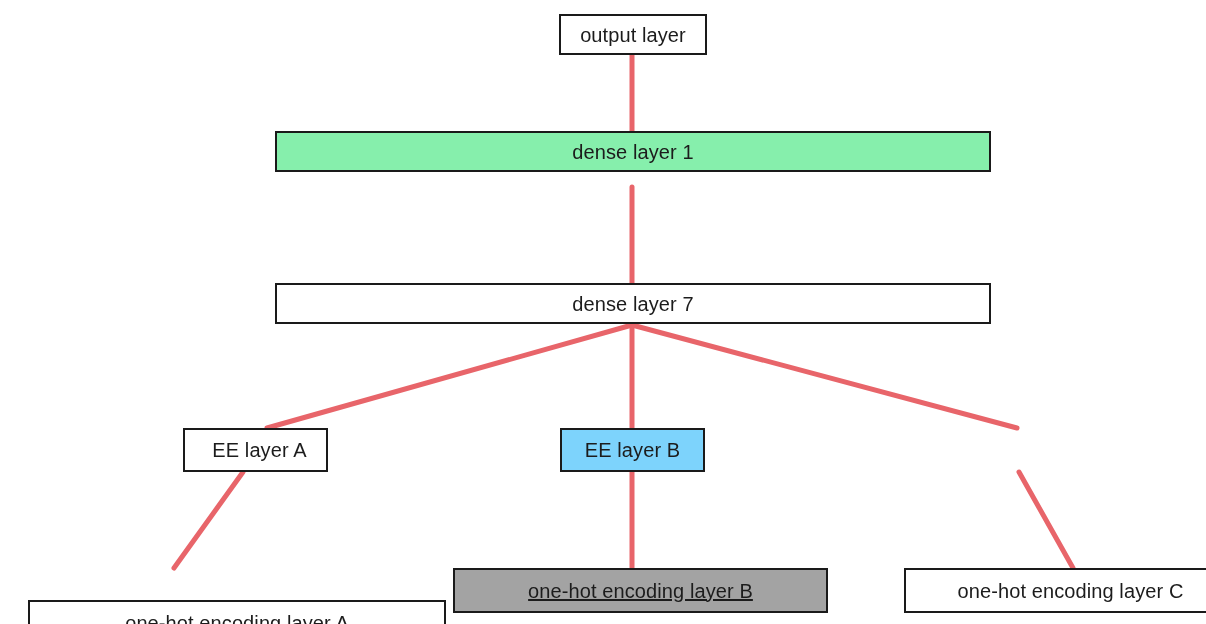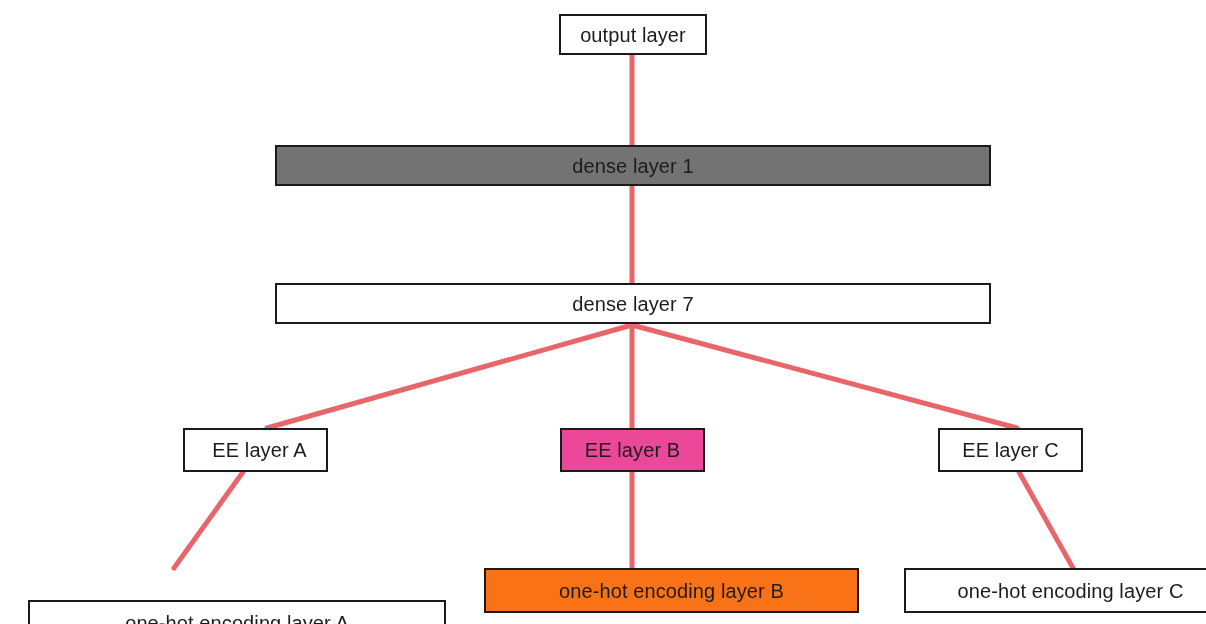--- a/index.html
+++ b/index.html
@@ -62,45 +62,42 @@
         <line x1="157" y1="568" x2="226" y2="472"></line>
         <line x1="615" y1="568" x2="615" y2="472"></line>
         <line x1="1056" y1="568" x2="1002" y2="472"></line>
       </g>
   </svg>
 
   <div class="node-box" style="left: 542px; top: 14px; width: 148px; height: 41px; border-color: rgb(26, 26, 26); background: rgb(255, 255, 255); color: rgb(28, 28, 28);">
     <span class="node-label">output layer</span>
   </div>
 
-  <div class="node-box" style="left: 258px; top: 145px; width: 716px; height: 41px; border-color: rgb(26, 26, 26); background: #737373; color: rgb(28, 28, 28);">
+  <div class="node-box" style="left: 258px; top: 131px; width: 716px; height: 41px; border-color: rgb(26, 26, 26); background: #86efac; color: rgb(28, 28, 28);">
     <span class="node-label">dense layer 1</span>
   </div>
 
   <div class="node-box" style="left: 258px; top: 283px; width: 716px; height: 41px; border-color: rgb(26, 26, 26); background: rgb(255, 255, 255); color: rgb(28, 28, 28);">
     <span class="node-label">dense layer 7</span>
   </div>
 
   <div class="node-box" style="left: 166px; top: 428px; width: 145px; height: 44px; border-color: rgb(26, 26, 26); background: rgb(255, 255, 255); color: rgb(28, 28, 28); padding-left: 8px;">
     <span class="node-label">EE layer A</span>
   </div>
 
-  <div class="node-box" style="left: 543px; top: 428px; width: 145px; height: 44px; border-color: rgb(26, 26, 26); background: #ec4899; color: rgb(28, 28, 28);">
+  <div class="node-box" style="left: 543px; top: 428px; width: 145px; height: 44px; border-color: rgb(26, 26, 26); background: #7dd3fc; color: rgb(28, 28, 28);">
     <span class="node-label">EE layer B</span>
   </div>
 
-  <div class="node-box" style="left: 921px; top: 428px; width: 145px; height: 44px; border-color: rgb(26, 26, 26); background: rgb(255, 255, 255); color: rgb(28, 28, 28);">
-    <span class="node-label">EE layer C</span>
-  </div>
 
   <div class="node-box" style="left: 11px; top: 600px; width: 418px; height: 45px; border-color: rgb(26, 26, 26); background: rgb(255, 255, 255); color: rgb(28, 28, 28);">
     <span class="node-label">one-hot encoding layer A</span>
   </div>
 
-  <div class="node-box" style="left: 467px; top: 568px; width: 375px; height: 45px; border-color: rgb(26, 26, 26); background: #f97316; color: rgb(28, 28, 28);">
+  <div class="node-box" style="left: 436px; top: 568px; width: 375px; height: 45px; border-color: rgb(26, 26, 26); background: #a3a3a3; color: rgb(28, 28, 28); text-decoration: underline;">
     <span class="node-label">one-hot encoding layer B</span>
   </div>
 
   <div class="node-box" style="left: 887px; top: 568px; width: 333px; height: 45px; border-color: rgb(26, 26, 26); background: rgb(255, 255, 255); color: rgb(28, 28, 28);">
     <span class="node-label">one-hot encoding layer C</span>
   </div>
 
 </div>
 
 </body></html>

